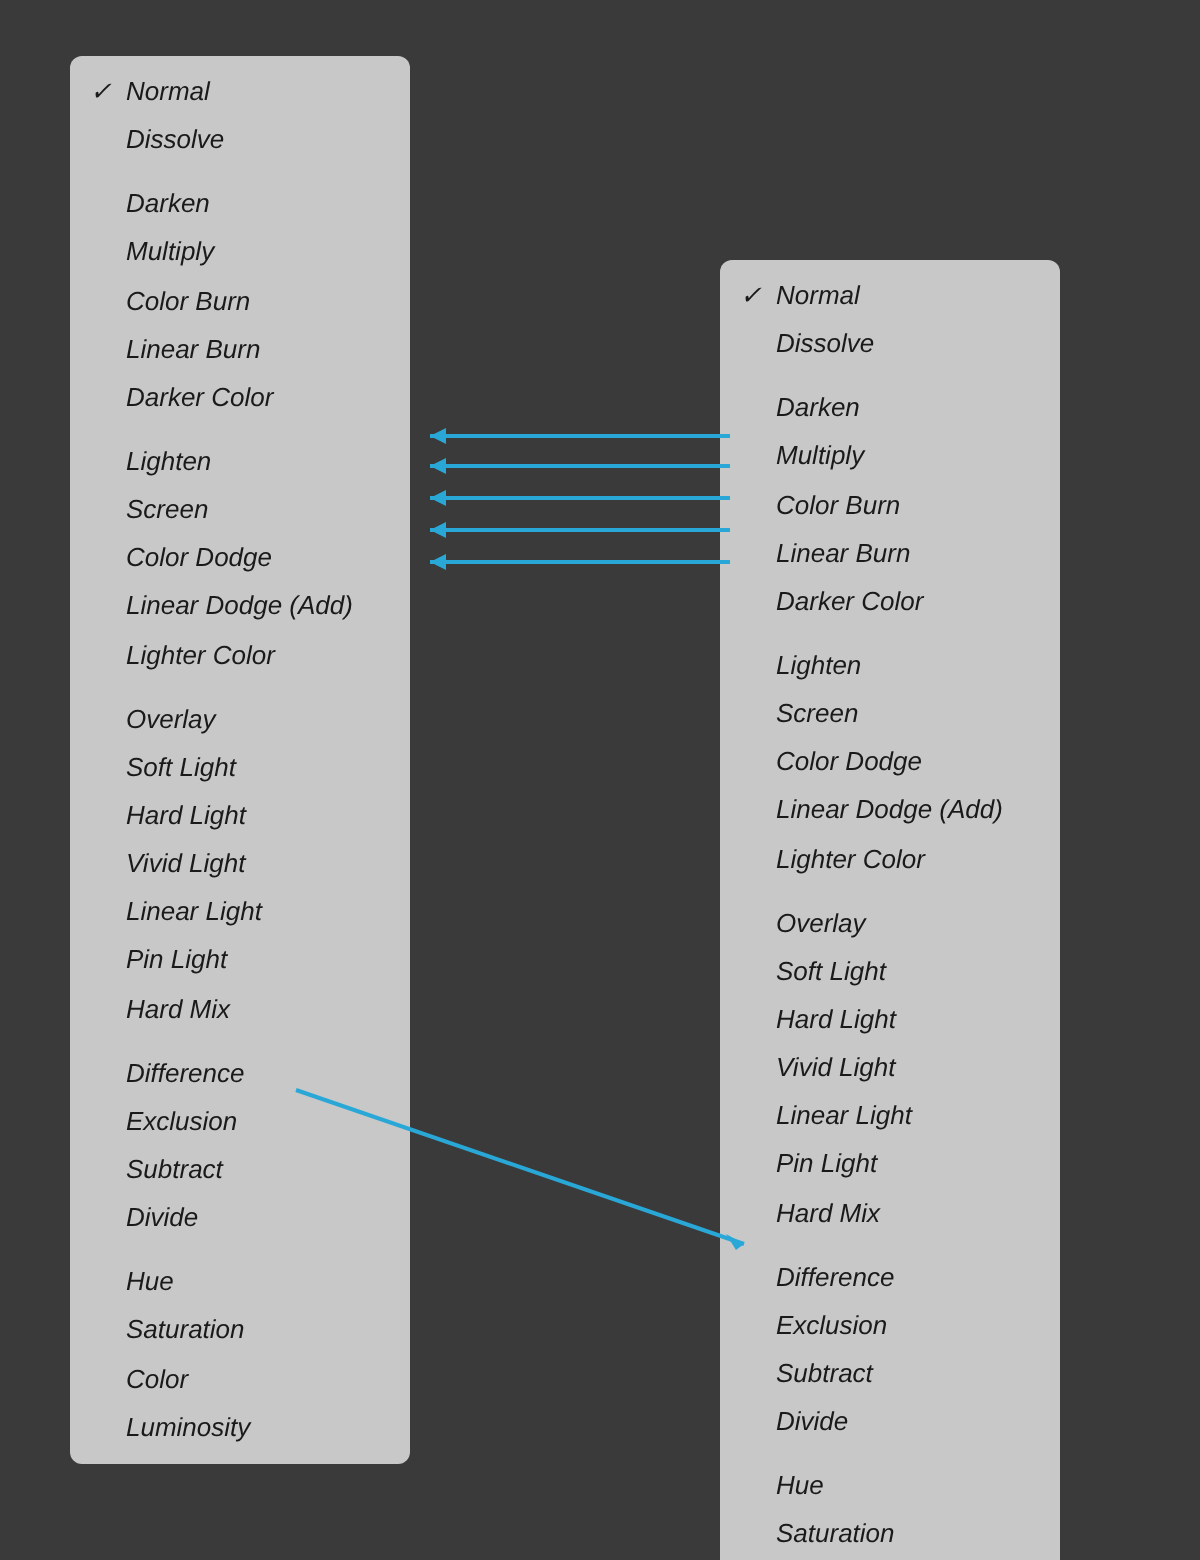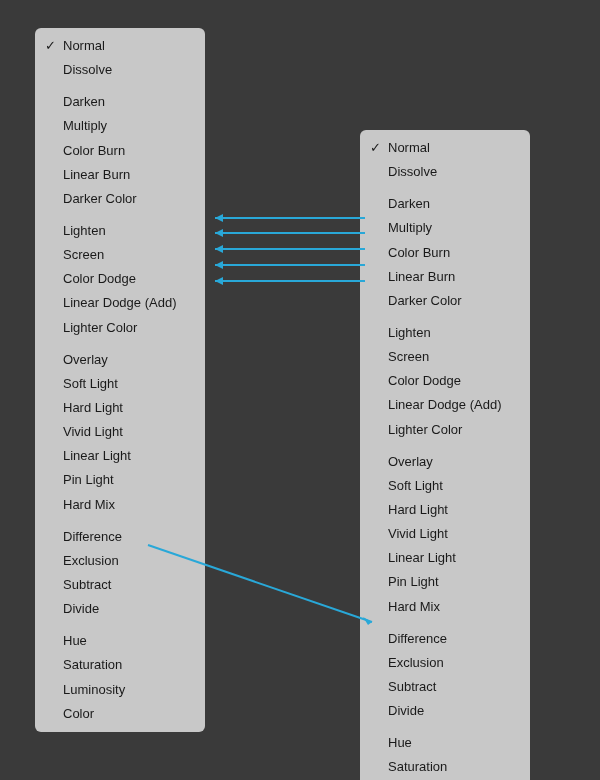--- a/index.html
+++ b/index.html
@@ -15,20 +15,21 @@
       overflow: hidden;
     }
 
     .dropdown-menu {
       background: #c8c8c8;
       border-radius: 6px;
       padding: 6px 0;
       position: absolute;
       min-width: 170px;
       color: #1a1a1a;
+      font-style: italic;
     }
 
     .menu-item {
       padding: 2px 18px 2px 28px;
       cursor: pointer;
       white-space: nowrap;
       font-size: 13px;
       line-height: 1.55;
       position: relative;
     }
@@ -93,22 +94,22 @@
     <div class="menu-item">Pin Light</div>
     <div class="menu-item">Hard Mix</div>
     <div class="menu-separator"></div>
     <div class="menu-item">Difference</div>
     <div class="menu-item">Exclusion</div>
     <div class="menu-item">Subtract</div>
     <div class="menu-item">Divide</div>
     <div class="menu-separator"></div>
     <div class="menu-item">Hue</div>
     <div class="menu-item">Saturation</div>
+    <div class="menu-item">Color</div>
     <div class="menu-item">Luminosity</div>
-    <div class="menu-item">Color</div>
   </div>
 
 <div class="dropdown-menu" id="menu-right">
 <div class="menu-item checked">Normal</div>
     <div class="menu-item">Dissolve</div>
     <div class="menu-separator"></div>
     <div class="menu-item">Darken</div>
     <div class="menu-item">Multiply</div>
     <div class="menu-item">Color Burn</div>
     <div class="menu-item">Linear Burn</div>

